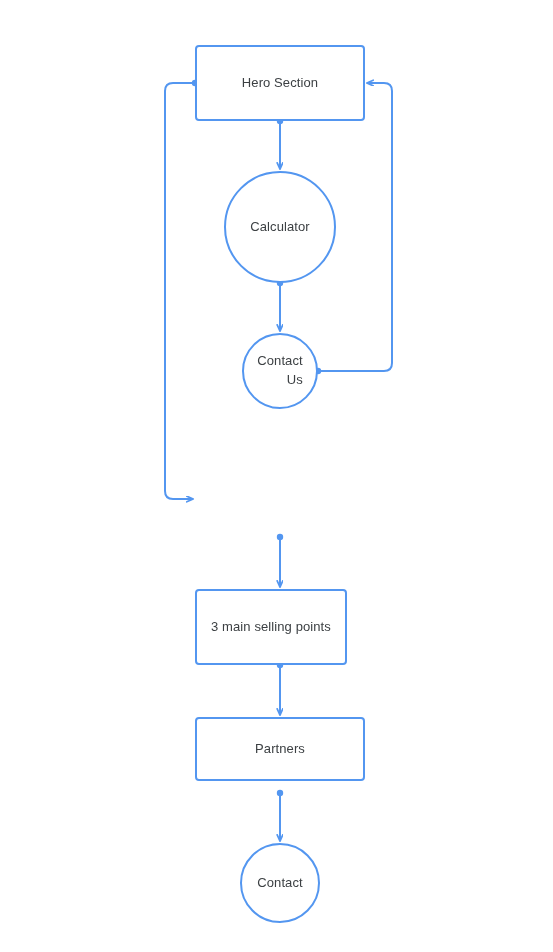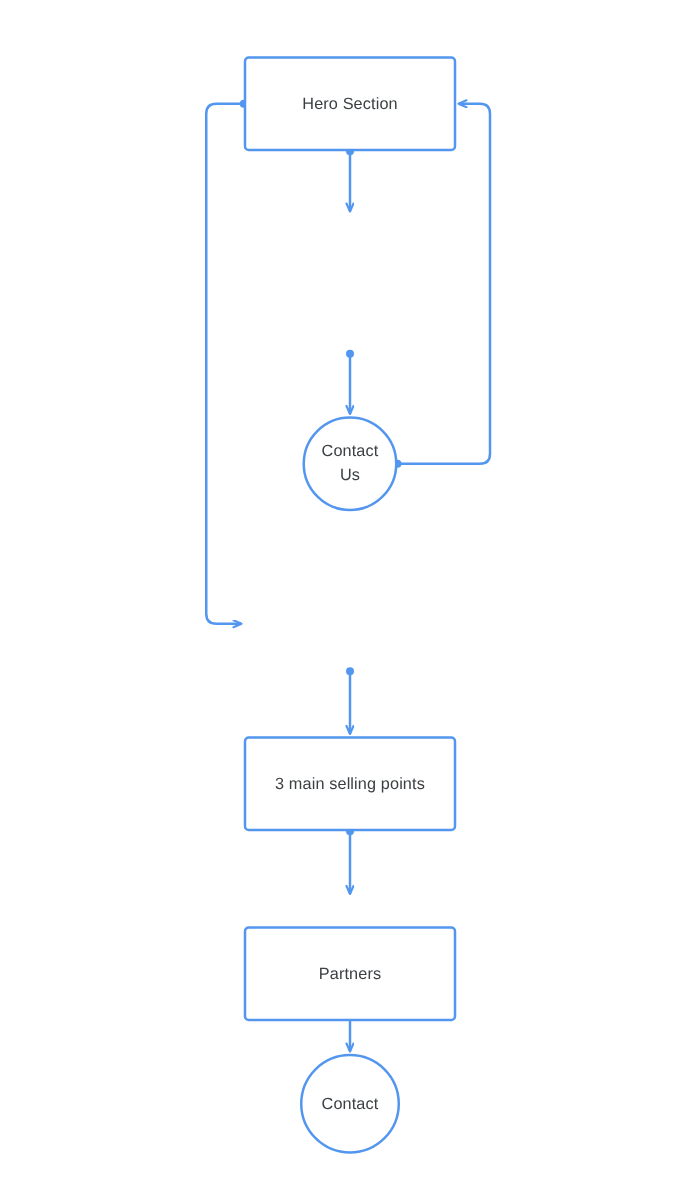--- a/index.html
+++ b/index.html
@@ -44,20 +44,21 @@
     border-radius: 4px;
   }
   .node-circle {
     border: 2px solid #5396f0;
     border-radius: 50%;
   }
   .node-label {
     display: block;
     white-space: pre-line;
     padding: 0 8px;
+    text-align: right;
   }
 </style>
 </head>
 <body>
 
 <div id="canvas">
 
   <svg id="edges" viewBox="0 0 553 952" xmlns="http://www.w3.org/2000/svg">
     <defs>
       <marker id="arrowhead" markerWidth="10" markerHeight="10" refX="7.4" refY="3.4" orient="auto" markerUnits="userSpaceOnUse">
@@ -87,32 +88,35 @@
 
       <path d="M280,793 L280,841" marker-end="url(#arrowhead)"></path>
       <circle cx="280" cy="793" r="3.2" fill="#5396f0" stroke="none"></circle>
     </g>
   </svg>
 
   <div class="node node-box" style="left:195px; top:45px; width:170px; height:76px;">
     <span class="node-label">Hero Section</span>
   </div>
 
+  <div class="node node-circle" style="left:224px; top:171px; width:112px; height:112px;">
+    <span class="node-label">Calculator</span>
+  </div>
 
   <div class="node node-circle" style="left:242px; top:333px; width:76px; height:76px;">
     <span class="node-label">Contact
 Us</span>
   </div>
 
 
-  <div class="node node-box" style="left:195px; top:589px; width:170px; height:76px;">
+  <div class="node node-box" style="left:195px; top:589px; width:152px; height:76px;">
     <span class="node-label">3 main selling points</span>
   </div>
 
-  <div class="node node-box" style="left:195px; top:741px; width:170px; height:76px;">
+  <div class="node node-box" style="left:195px; top:717px; width:170px; height:64px;">
     <span class="node-label">Partners</span>
   </div>
 
   <div class="node node-circle" style="left:240px; top:843px; width:80px; height:80px;">
     <span class="node-label">Contact</span>
   </div>
 
 </div>
 
 </body></html>

